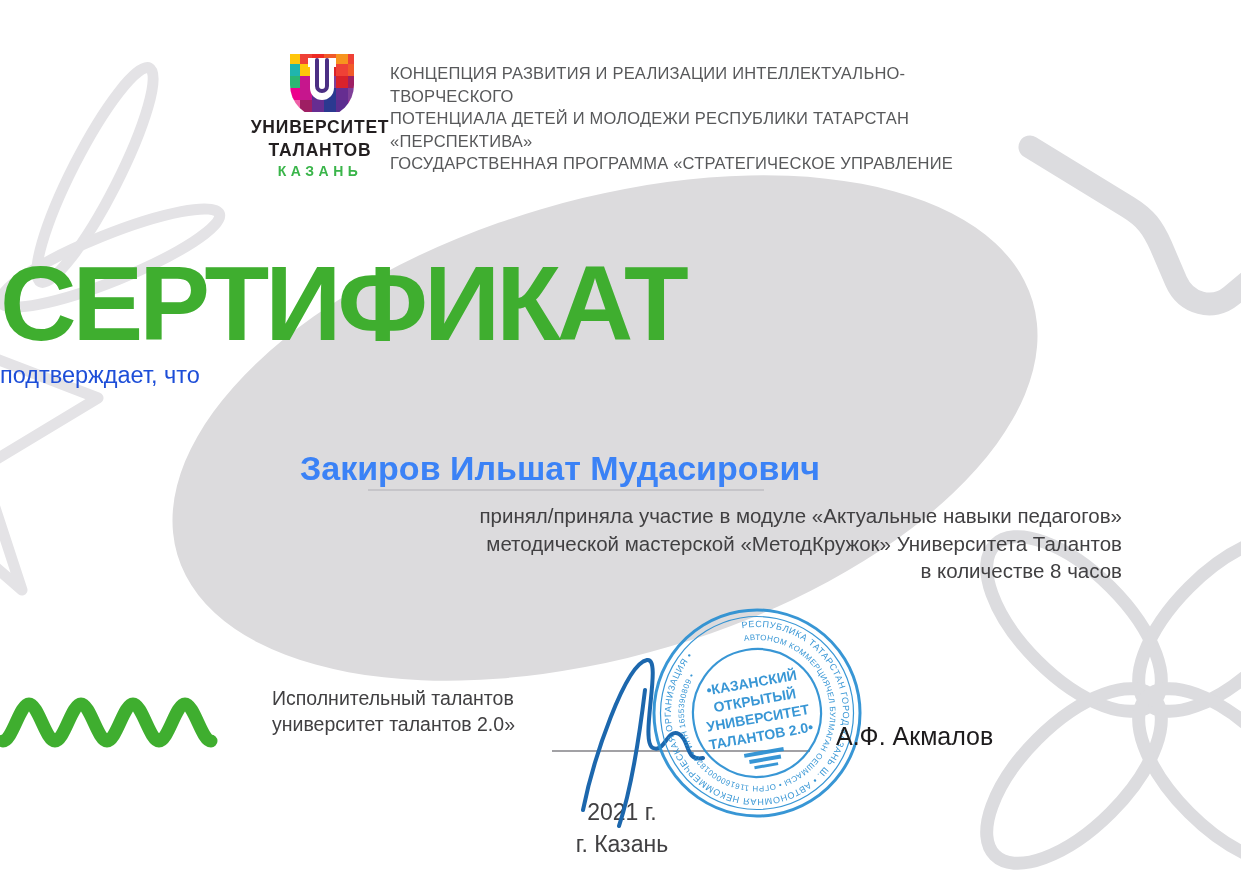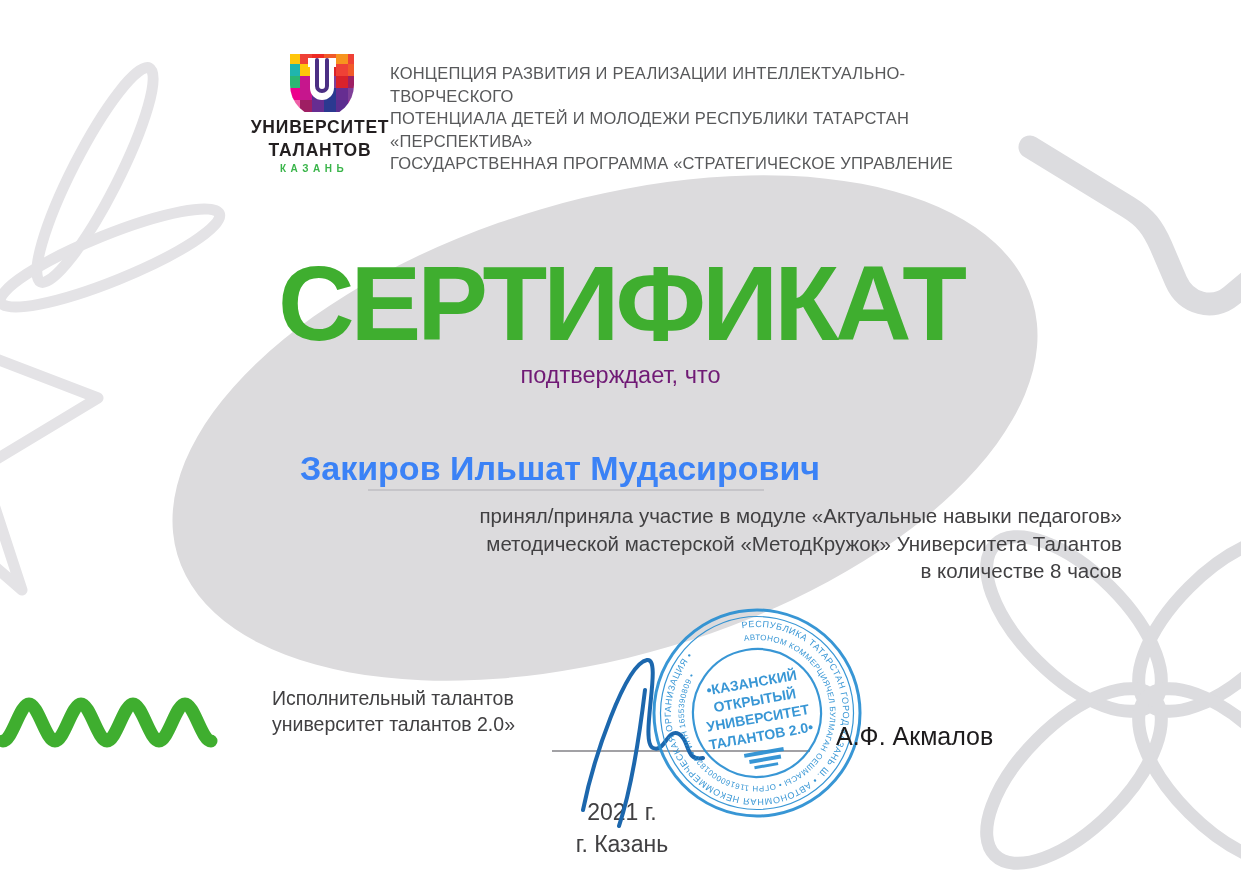--- a/index.html
+++ b/index.html
@@ -4,26 +4,26 @@
 <style>
   html,body{margin:0;padding:0;background:#ffffff;}
   .page{position:relative;width:1241px;height:875px;background:#ffffff;overflow:hidden;
         font-family:"Liberation Sans","DejaVu Sans",sans-serif;color:#414042;}
   .abs{position:absolute;}
   .decor-layer{left:0;top:0;z-index:0;}
   .content{z-index:2;}
   .overlay{z-index:3;}
   .logo-org{left:235px;top:116px;width:170px;text-align:center;font-size:17.5px;font-weight:bold;
             line-height:23px;color:#231f20;letter-spacing:0.8px;}
-  .logo-city{left:229px;top:163px;width:170px;text-align:center;font-size:10px;font-weight:bold;
+  .logo-city{left:235px;top:163px;width:170px;text-align:center;font-size:14px;font-weight:bold;
              color:#3ab54a;letter-spacing:4.5px;}
   .program{left:390px;top:62px;width:600px;font-size:16.5px;line-height:22.6px;color:#57585a;letter-spacing:0.2px;}
-  .title{left:0;top:250px;width:1241px;text-align:center;font-size:106px;font-weight:bold;
+  .title{left:0;top:250px;width:1241px;font-size:106px;font-weight:bold;
          letter-spacing:-4px;color:#3fae2f;line-height:1;}
-  .confirms{left:0;top:362px;width:1241px;text-align:center;font-size:23.5px;color:#701a75;}
+  .confirms{left:0;top:362px;width:1241px;font-size:23.5px;color:#1d4ed8;}
   .name{left:0;top:449px;width:1120px;text-align:center;font-size:34px;font-weight:bold;color:#3b82f6;}
   .name-line{left:368px;top:489px;width:396px;height:1.5px;background:#c2c1c5;opacity:.85;}
   .participation{left:0;top:502px;width:1122px;text-align:right;font-size:20.5px;line-height:27.5px;color:#414042;}
   .signatory{left:272px;top:685px;font-size:19.5px;line-height:26px;color:#414042;}
   .sig-line{left:552px;top:750px;width:258px;height:2px;background:#a2a1a5;}
   .signer-name{left:836px;top:722px;font-size:25px;font-weight:normal;color:#1d1b1c;}
   .year{left:0;top:799px;width:1244px;text-align:center;font-size:23px;color:#414042;}
   .place{left:0;top:831px;width:1244px;text-align:center;font-size:23px;color:#414042;}
   svg text{font-family:"Liberation Sans","DejaVu Sans",sans-serif;}
 </style>

